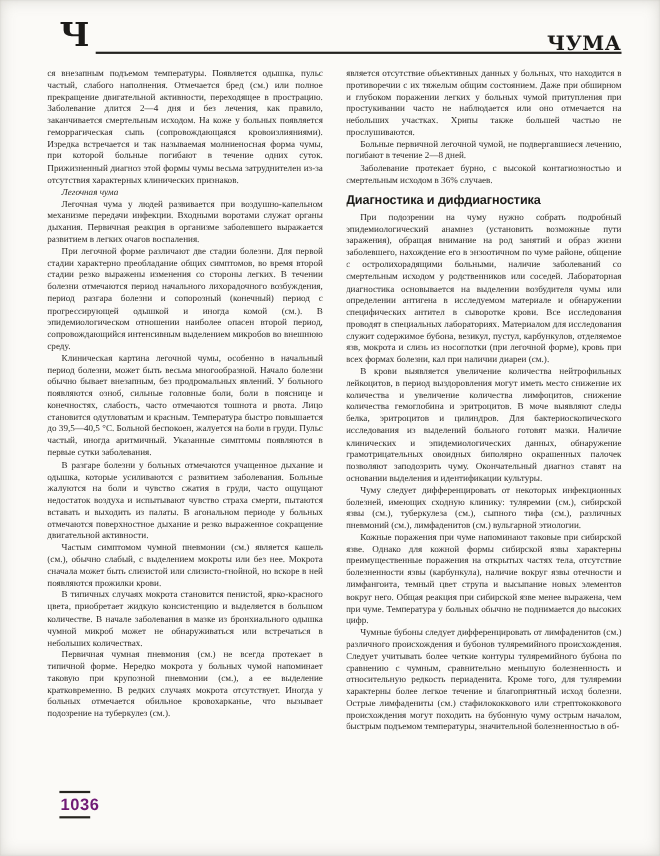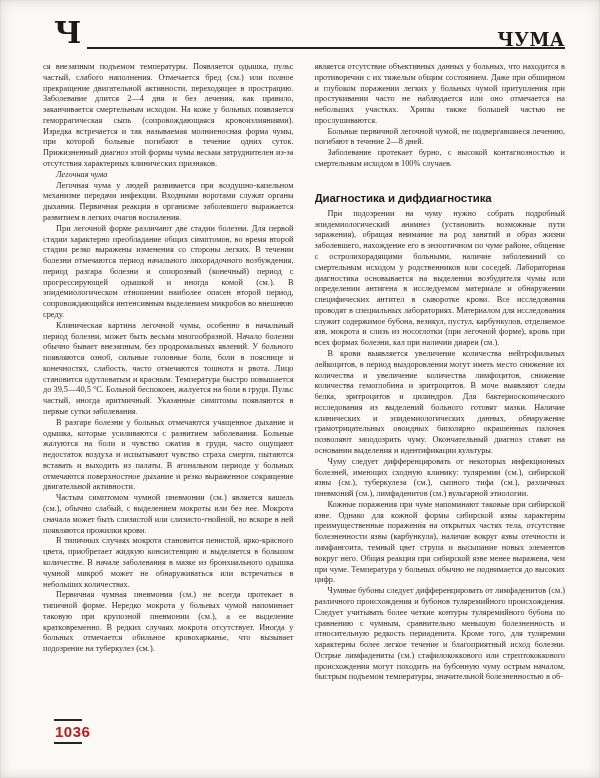--- a/index.html
+++ b/index.html
@@ -42,32 +42,32 @@
     color:#2d2b28;
   }
   .col p.indent{text-indent:13px;}
   .subheading{
     margin:0;
     font-size:8.4px;line-height:10.78px;
     font-weight:normal;font-style:italic;
     text-indent:13px;color:#232220;
   }
   .section-heading{
-    margin:22px 0 4px 0;
+    margin:6px 0 4px 0;
     font-family:"Liberation Sans", sans-serif;
     font-weight:bold;font-size:11.5px;line-height:13px;
     color:#1e1d1b;letter-spacing:-.1px;
   }
   
   .folio{position:absolute;left:54px;top:719px;}
   .folio-rule{width:28px;height:2px;background:#26251f;}
   .folio-number{
     font-family:"Liberation Sans", sans-serif;
     font-weight:bold;font-size:15px;line-height:15px;
-    color:#b91c1c;padding:3px 0 3px 1px;letter-spacing:.5px;
+    color:#701a75;padding:3px 0 3px 1px;letter-spacing:.5px;
   }
 </style>
 </head>
 <body>
 
 <div class="page">
 
   <div class="header-letter">Ч</div>
   <div class="header-rule"></div>
   <div class="running-title">ЧУМА</div>
@@ -80,21 +80,21 @@
       <p class="indent">При легочной форме различают две стадии болезни. Для первой стадии характерно преобладание общих симптомов, во время второй стадии резко выражены изменения со стороны легких. В течении болезни отмечаются период начального лихорадочного возбуждения, период разгара болезни и сопорозный (конечный) период с прогрессирующей одышкой и иногда комой (см.). В эпидемиологическом отношении наиболее опасен второй период, сопровождающийся интенсивным выделением микробов во внешнюю среду.</p>
       <p class="indent">Клиническая картина легочной чумы, особенно в начальный период болезни, может быть весьма многообразной. Начало болезни обычно бывает внезапным, без продромальных явлений. У больного появляются озноб, сильные головные боли, боли в пояснице и конечностях, слабость, часто отмечаются тошнота и рвота. Лицо становится одутловатым и красным. Температура быстро повышается до 39,5—40,5 °С. Больной беспокоен, жалуется на боли в груди. Пульс частый, иногда аритмичный. Указанные симптомы появляются в первые сутки заболевания.</p>
       <p class="indent">В разгаре болезни у больных отмечаются учащенное дыхание и одышка, которые усиливаются с развитием заболевания. Больные жалуются на боли и чувство сжатия в груди, часто ощущают недостаток воздуха и испытывают чувство страха смерти, пытаются вставать и выходить из палаты. В агональном периоде у больных отмечаются поверхностное дыхание и резко выраженное сокращение двигательной активности.</p>
       <p class="indent">Частым симптомом чумной пневмонии (см.) является кашель (см.), обычно слабый, с выделением мокроты или без нее. Мокрота сначала может быть слизистой или слизисто-гнойной, но вскоре в ней появляются прожилки крови.</p>
       <p class="indent">В типичных случаях мокрота становится пенистой, ярко-красного цвета, приобретает жидкую консистенцию и выделяется в большом количестве. В начале заболевания в мазке из бронхиального одышка чумной микроб может не обнаруживаться или встречаться в небольших количествах.</p>
       <p class="indent">Первичная чумная пневмония (см.) не всегда протекает в типичной форме. Нередко мокрота у больных чумой напоминает таковую при крупозной пневмонии (см.), а ее выделение кратковременно. В редких случаях мокрота отсутствует. Иногда у больных отмечается обильное кровохарканье, что вызывает подозрение на туберкулез (см.).</p>
     </div>
     <div class="col">
       <p>является отсутствие объективных данных у больных, что находится в противоречии с их тяжелым общим состоянием. Даже при обширном и глубоком поражении легких у больных чумой притупления при простукивании часто не наблюдается или оно отмечается на небольших участках. Хрипы также большей частью не прослушиваются.</p>
       <p class="indent">Больные первичной легочной чумой, не подвергавшиеся лечению, погибают в течение 2—8 дней.</p>
-      <p class="indent">Заболевание протекает бурно, с высокой контагиозностью и смертельным исходом в 100% случаев.</p>
+      <p class="indent">Заболевание протекает бурно, с высокой контагиозностью и смертельным исходом в 36% случаев.</p>
       <h2 class="section-heading">Диагностика и дифдиагностика</h2>
       <p class="indent">При подозрении на чуму нужно собрать подробный эпидемиологический анамнез (установить возможные пути заражения), обращая внимание на род занятий и образ жизни заболевшего, нахождение его в энзоотичном по чуме районе, общение с остролихорадящими больными, наличие заболеваний со смертельным исходом у родственников или соседей. Лабораторная диагностика основывается на выделении возбудителя чумы или определении антигена в исследуемом материале и обнаружении специфических антител в сыворотке крови. Все исследования проводят в специальных лабораториях. Материалом для исследования служит содержимое бубона, везикул, пустул, карбункулов, отделяемое язв, мокрота и слизь из носоглотки (при легочной форме), кровь при всех формах болезни, кал при наличии диареи (см.).</p>
       <p class="indent">В крови выявляется увеличение количества нейтрофильных лейкоцитов, в период выздоровления могут иметь место снижение их количества и увеличение количества лимфоцитов, снижение количества гемоглобина и эритроцитов. В моче выявляют следы белка, эритроцитов и цилиндров. Для бактериоскопического исследования из выделений больного готовят мазки. Наличие клинических и эпидемиологических данных, обнаружение грамотрицательных овоидных биполярно окрашенных палочек позволяют заподозрить чуму. Окончательный диагноз ставят на основании выделения и идентификации культуры.</p>
       <p class="indent">Чуму следует дифференцировать от некоторых инфекционных болезней, имеющих сходную клинику: туляремии (см.), сибирской язвы (см.), туберкулеза (см.), сыпного тифа (см.), различных пневмоний (см.), лимфаденитов (см.) вульгарной этиологии.</p>
       <p class="indent">Кожные поражения при чуме напоминают таковые при сибирской язве. Однако для кожной формы сибирской язвы характерны преимущественные поражения на открытых частях тела, отсутствие болезненности язвы (карбункула), наличие вокруг язвы отечности и лимфангоита, темный цвет струпа и высыпание новых элементов вокруг него. Общая реакция при сибирской язве менее выражена, чем при чуме. Температура у больных обычно не поднимается до высоких цифр.</p>
       <p class="indent">Чумные бубоны следует дифференцировать от лимфаденитов (см.) различного происхождения и бубонов туляремийного происхождения. Следует учитывать более четкие контуры туляремийного бубона по сравнению с чумным, сравнительно меньшую болезненность и относительную редкость периаденита. Кроме того, для туляремии характерны более легкое течение и благоприятный исход болезни. Острые лимфадениты (см.) стафилококкового или стрептококкового происхождения могут походить на бубонную чуму острым началом, быстрым подъемом температуры, значительной болезненностью в об-</p>
     </div>
   </div>
 
   <div class="folio">

